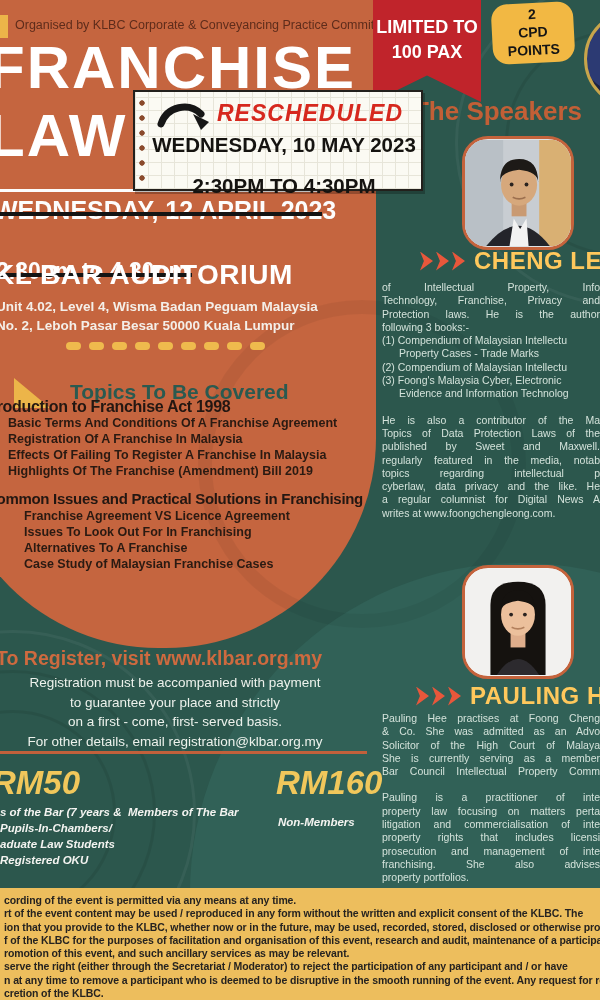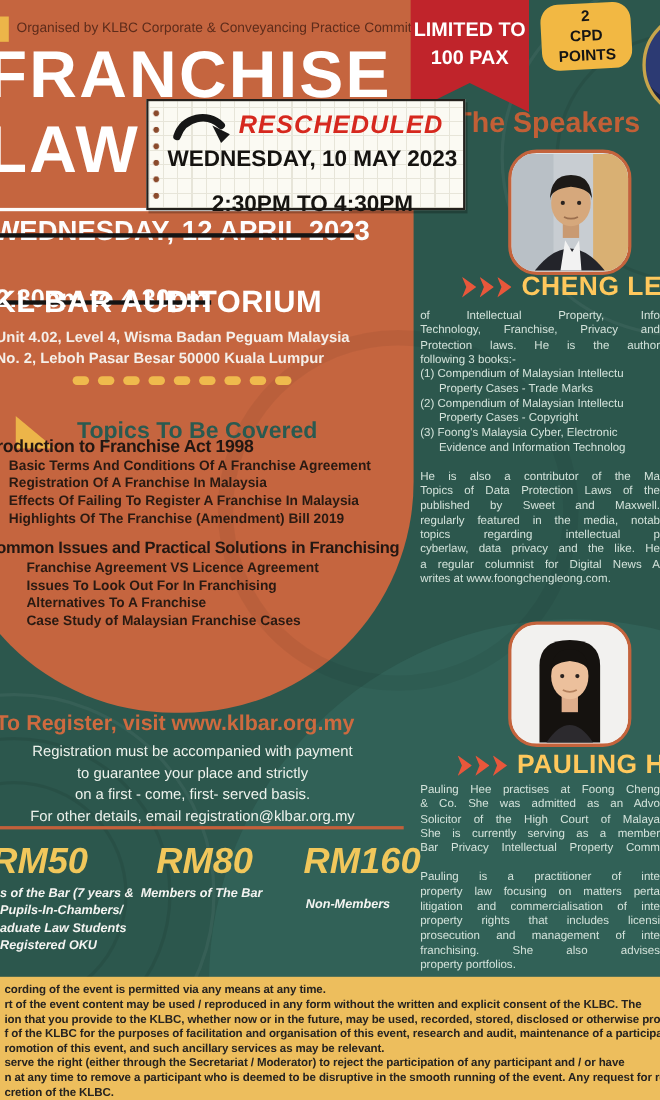--- a/index.html
+++ b/index.html
@@ -157,21 +157,20 @@
   <div class="abs reg-lines" style="left:0;top:673px;width:350px;text-align:center;z-index:3;">
       <div>Registration must be accompanied with payment</div>
       <div>to guarantee your place and strictly</div>
       <div>on a first - come, first- served basis.</div>
       <div>For other details, email registration@klbar.org.my</div>
     </div>
 
   <div class="abs divider-o" style="left:0;top:751px;width:367px;z-index:3;"></div>
 
   <div class="abs nw price" style="left:-8px;top:764px;z-index:3;">RM50</div>
-  <div class="abs nw price" style="left:142px;top:764px;z-index:3;">RM80</div>
   <div class="abs nw price" style="left:276px;top:764px;z-index:3;">RM160</div>
   <div class="abs tier-lines" style="left:0;top:804px;z-index:3;">
       <div>s of the Bar (7 years &amp;</div>
       <div>Pupils-In-Chambers/</div>
       <div>aduate Law Students</div>
       <div>Registered OKU</div>
     </div>
   <div class="abs tier-lines" style="left:128px;top:804px;z-index:3;">
       <div>Members of The Bar</div>
     </div>
@@ -221,21 +220,20 @@
     <div>
         <div class="j">of Intellectual Property, Info</div>
         <div class="j">Technology, Franchise, Privacy and</div>
         <div class="j">Protection laws. He is the author</div>
         <div>following 3 books:-</div>
       </div>
     <div>
         <div>(1) Compendium of Malaysian Intellectu</div>
         <div class="ind">Property Cases - Trade Marks</div>
         <div>(2) Compendium of Malaysian Intellectu</div>
-        <div class="ind">Property Cases - Copyright</div>
         <div>(3) Foong's Malaysia Cyber, Electronic</div>
         <div class="ind">Evidence and Information Technolog</div>
       </div>
     <div class="gap"></div>
     <div>
         <div class="j">He is also a contributor of the Ma</div>
         <div class="j">Topics of Data Protection Laws of the</div>
         <div class="j">published by Sweet and Maxwell.</div>
         <div class="j">regularly featured in the media, notab</div>
         <div class="j">topics regarding intellectual p</div>
@@ -265,21 +263,21 @@
         <i></i>
       </span>
     <span class="sname">PAULING HEE</span>
   </div>
   <div class="bio" style="left:382px;top:712px;">
     <div>
         <div class="j">Pauling Hee practises at Foong Cheng</div>
         <div class="j">&amp; Co. She was admitted as an Advo</div>
         <div class="j">Solicitor of the High Court of Malaya</div>
         <div class="j">She is currently serving as a member</div>
-        <div class="j">Bar Privacy Intellectual Property Comm</div>
+        <div class="j">Bar Council Intellectual Property Comm</div>
       </div>
     <div class="gap"></div>
     <div>
         <div class="j">Pauling is a practitioner of inte</div>
         <div class="j">property law focusing on matters perta</div>
         <div class="j">litigation and commercialisation of inte</div>
         <div class="j">property rights that includes licensi</div>
         <div class="j">prosecution and management of inte</div>
         <div class="j">franchising. She also advises</div>
         <div>property portfolios.</div>

